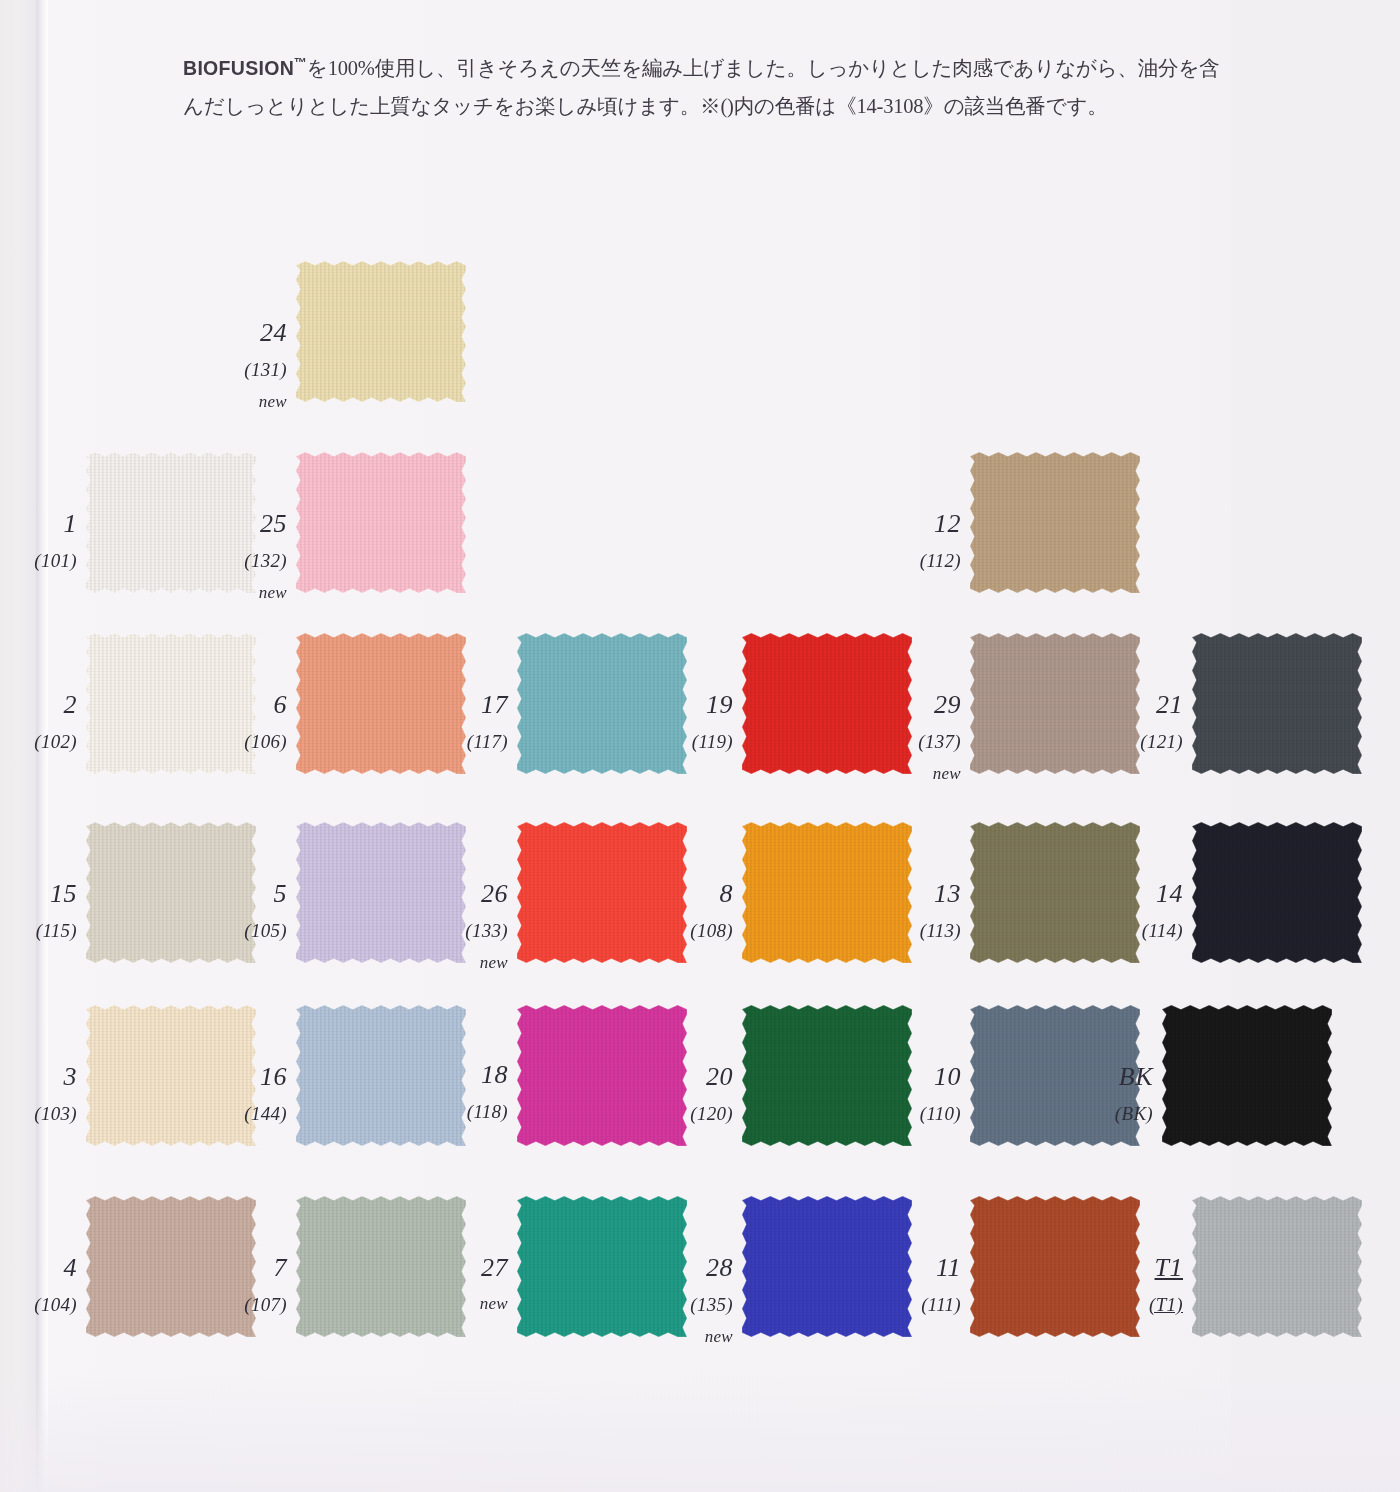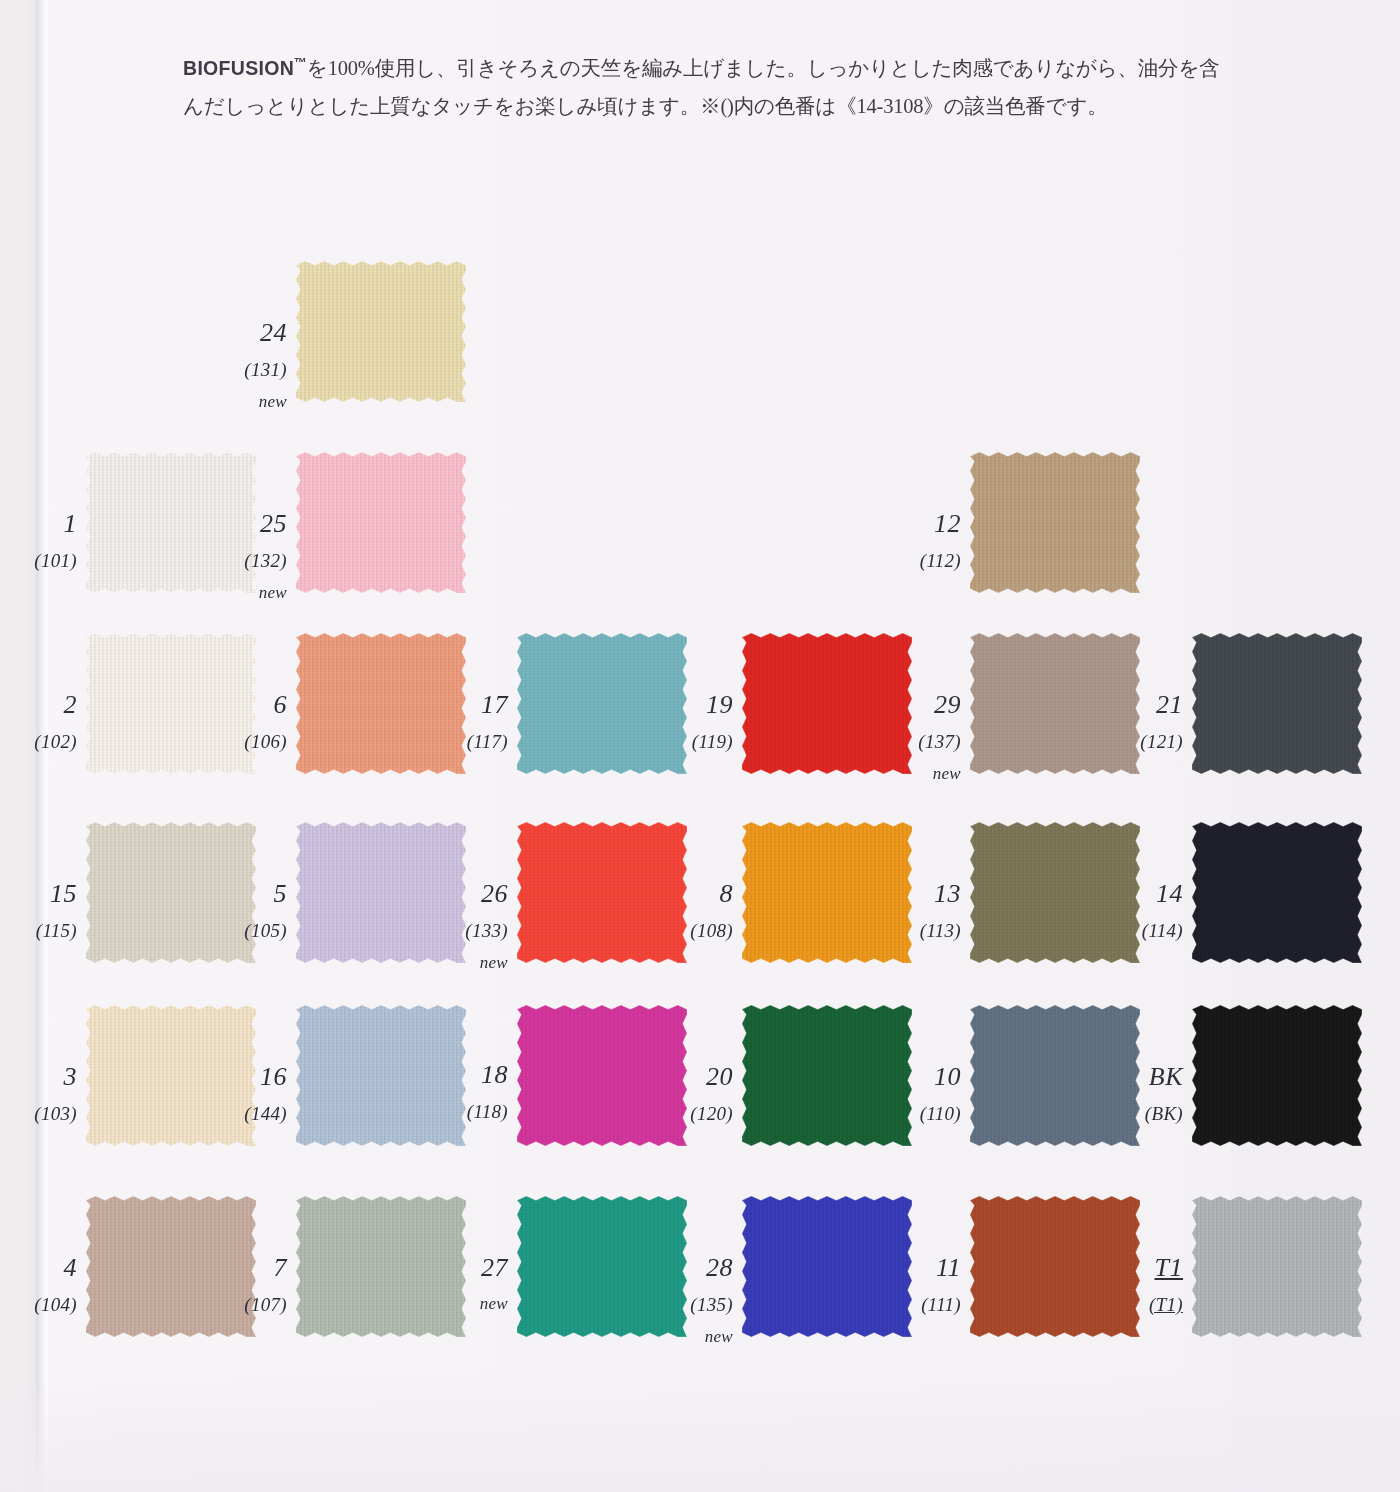--- a/index.html
+++ b/index.html
@@ -560,21 +560,21 @@
               <rect width="4" height="3" fill="rgba(255,255,255,0.10)"></rect>
               <rect width="1.6" height="3" fill="rgba(0,0,0,0.10)"></rect>
               <rect y="2" width="4" height="1" fill="rgba(0,0,0,0.05)"></rect>
             </pattern>
           </defs>
           <path d="M0.0,4.2 L9.4,0.0 L18.9,4.2 L28.3,0.0 L37.8,4.2 L47.2,0.0 L56.7,4.2 L66.1,0.0 L75.6,4.2 L85.0,0.0 L94.4,4.2 L103.9,0.0 L113.3,4.2 L122.8,0.0 L132.2,4.2 L141.7,0.0 L151.1,4.2 L160.6,0.0 L170.0,4.2 L170.0,9.4 L165.8,18.8 L170.0,28.2 L165.8,37.6 L170.0,47.0 L165.8,56.4 L170.0,65.8 L165.8,75.2 L170.0,84.6 L165.8,94.0 L170.0,103.4 L165.8,112.8 L170.0,122.2 L165.8,131.6 L170.0,141.0 L160.6,141.0 L151.1,136.8 L141.7,141.0 L132.2,136.8 L122.8,141.0 L113.3,136.8 L103.9,141.0 L94.4,136.8 L85.0,141.0 L75.6,136.8 L66.1,141.0 L56.7,136.8 L47.2,141.0 L37.8,136.8 L28.3,141.0 L18.9,136.8 L9.4,141.0 L0.0,136.8 L0.0,131.6 L4.2,122.2 L0.0,112.8 L4.2,103.4 L0.0,94.0 L4.2,84.6 L0.0,75.2 L4.2,65.8 L0.0,56.4 L4.2,47.0 L0.0,37.6 L4.2,28.2 L0.0,18.8 L4.2,9.4 Z" fill="url(#grad20)"></path>
           <path d="M0.0,4.2 L9.4,0.0 L18.9,4.2 L28.3,0.0 L37.8,4.2 L47.2,0.0 L56.7,4.2 L66.1,0.0 L75.6,4.2 L85.0,0.0 L94.4,4.2 L103.9,0.0 L113.3,4.2 L122.8,0.0 L132.2,4.2 L141.7,0.0 L151.1,4.2 L160.6,0.0 L170.0,4.2 L170.0,9.4 L165.8,18.8 L170.0,28.2 L165.8,37.6 L170.0,47.0 L165.8,56.4 L170.0,65.8 L165.8,75.2 L170.0,84.6 L165.8,94.0 L170.0,103.4 L165.8,112.8 L170.0,122.2 L165.8,131.6 L170.0,141.0 L160.6,141.0 L151.1,136.8 L141.7,141.0 L132.2,136.8 L122.8,141.0 L113.3,136.8 L103.9,141.0 L94.4,136.8 L85.0,141.0 L75.6,136.8 L66.1,141.0 L56.7,136.8 L47.2,141.0 L37.8,136.8 L28.3,141.0 L18.9,136.8 L9.4,141.0 L0.0,136.8 L0.0,131.6 L4.2,122.2 L0.0,112.8 L4.2,103.4 L0.0,94.0 L4.2,84.6 L0.0,75.2 L4.2,65.8 L0.0,56.4 L4.2,47.0 L0.0,37.6 L4.2,28.2 L0.0,18.8 L4.2,9.4 Z" fill="url(#knit20)" opacity="0.55"></path>
           <path d="M0.0,4.2 L9.4,0.0 L18.9,4.2 L28.3,0.0 L37.8,4.2 L47.2,0.0 L56.7,4.2 L66.1,0.0 L75.6,4.2 L85.0,0.0 L94.4,4.2 L103.9,0.0 L113.3,4.2 L122.8,0.0 L132.2,4.2 L141.7,0.0 L151.1,4.2 L160.6,0.0 L170.0,4.2 L170.0,9.4 L165.8,18.8 L170.0,28.2 L165.8,37.6 L170.0,47.0 L165.8,56.4 L170.0,65.8 L165.8,75.2 L170.0,84.6 L165.8,94.0 L170.0,103.4 L165.8,112.8 L170.0,122.2 L165.8,131.6 L170.0,141.0 L160.6,141.0 L151.1,136.8 L141.7,141.0 L132.2,136.8 L122.8,141.0 L113.3,136.8 L103.9,141.0 L94.4,136.8 L85.0,141.0 L75.6,136.8 L66.1,141.0 L56.7,136.8 L47.2,141.0 L37.8,136.8 L28.3,141.0 L18.9,136.8 L9.4,141.0 L0.0,136.8 L0.0,131.6 L4.2,122.2 L0.0,112.8 L4.2,103.4 L0.0,94.0 L4.2,84.6 L0.0,75.2 L4.2,65.8 L0.0,56.4 L4.2,47.0 L0.0,37.6 L4.2,28.2 L0.0,18.8 L4.2,9.4 Z" fill="none" stroke="rgba(255,255,255,0.28)" stroke-width="1.1"></path>
         </svg>
       </div>
-      <div class="cell" style="left: 1192px; top: 1005px; width: 170px; height: 141px;">
+      <div class="cell" style="left: 1162px; top: 1005px; width: 170px; height: 141px;">
         <div class="labels" style="top: 59px;">
           <div class="l1">BK</div>
           <div class="l2">(BK)</div>
         </div>
         <svg width="172" height="143" viewBox="-1 -1 172 143" style="position: absolute; left: -1px; top: -1px;">
           <defs>
             <linearGradient id="grad21" x1="0" y1="0" x2="0.25" y2="1">
               <stop offset="0%" stop-color="#0B0B0C" stop-opacity="1"></stop>
               <stop offset="55%" stop-color="#0B0B0C"></stop>
               <stop offset="100%" stop-color="#0B0B0C"></stop>

